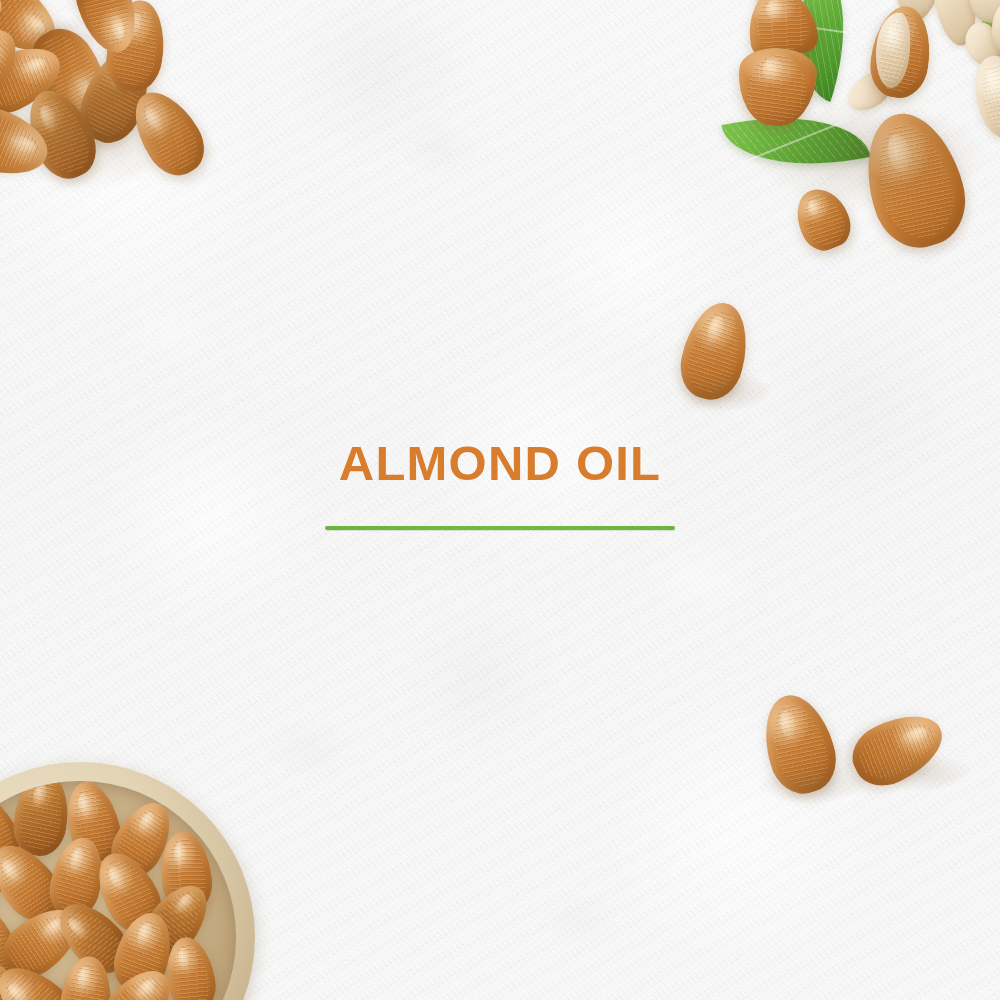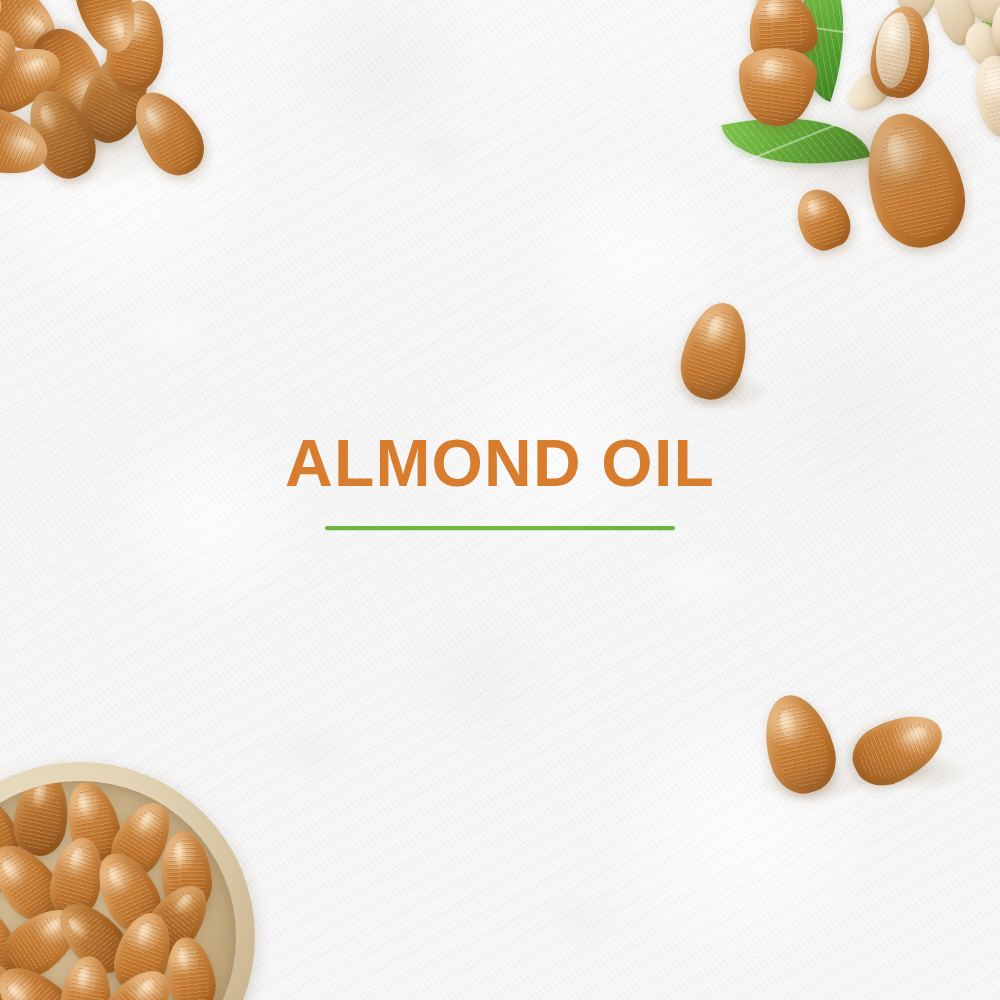--- a/index.html
+++ b/index.html
@@ -83,21 +83,21 @@
     font-size: 43px;
     font-weight: 400;
     line-height: 52px;
     letter-spacing: -0.2px;
     color: #1a1a1a;
     white-space: nowrap;
   }
   .product-name {
     margin-top: 12px;
     font-family: "Liberation Sans", sans-serif;
-    font-size: 66px;
+    font-size: 49px;
     font-weight: bold;
     line-height: 74px;
     letter-spacing: 1.2px;
     color: #d87c2d;
     white-space: nowrap;
   }
   .divider-wrap {
     margin-top: 26px;
     display: flex;
     justify-content: center;

